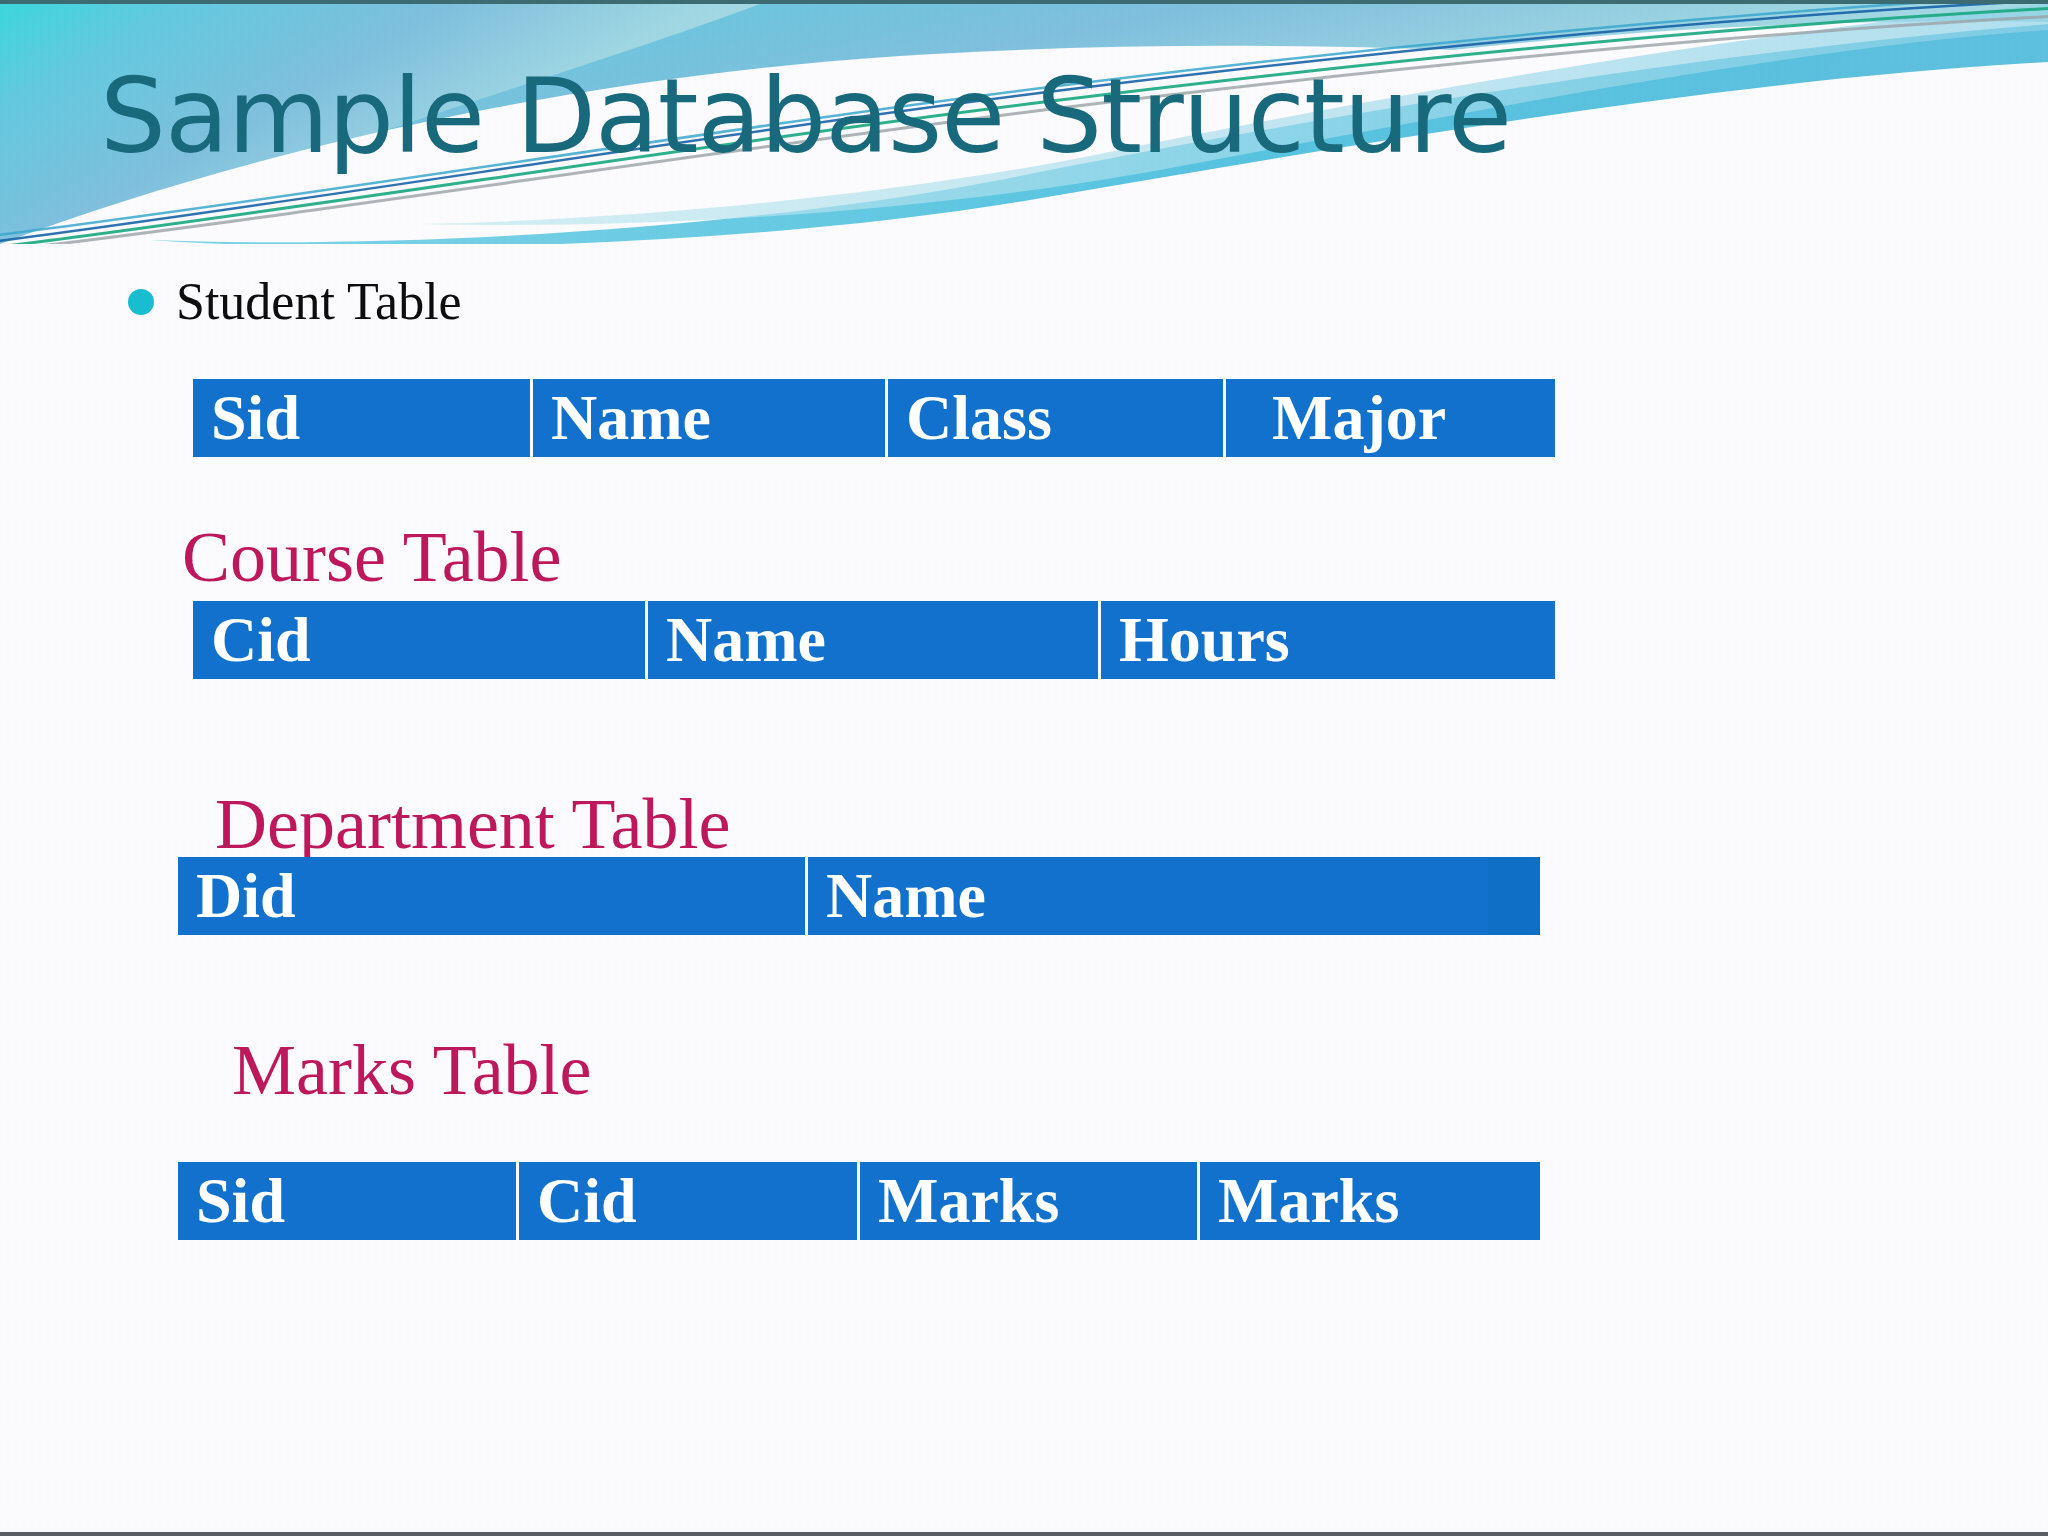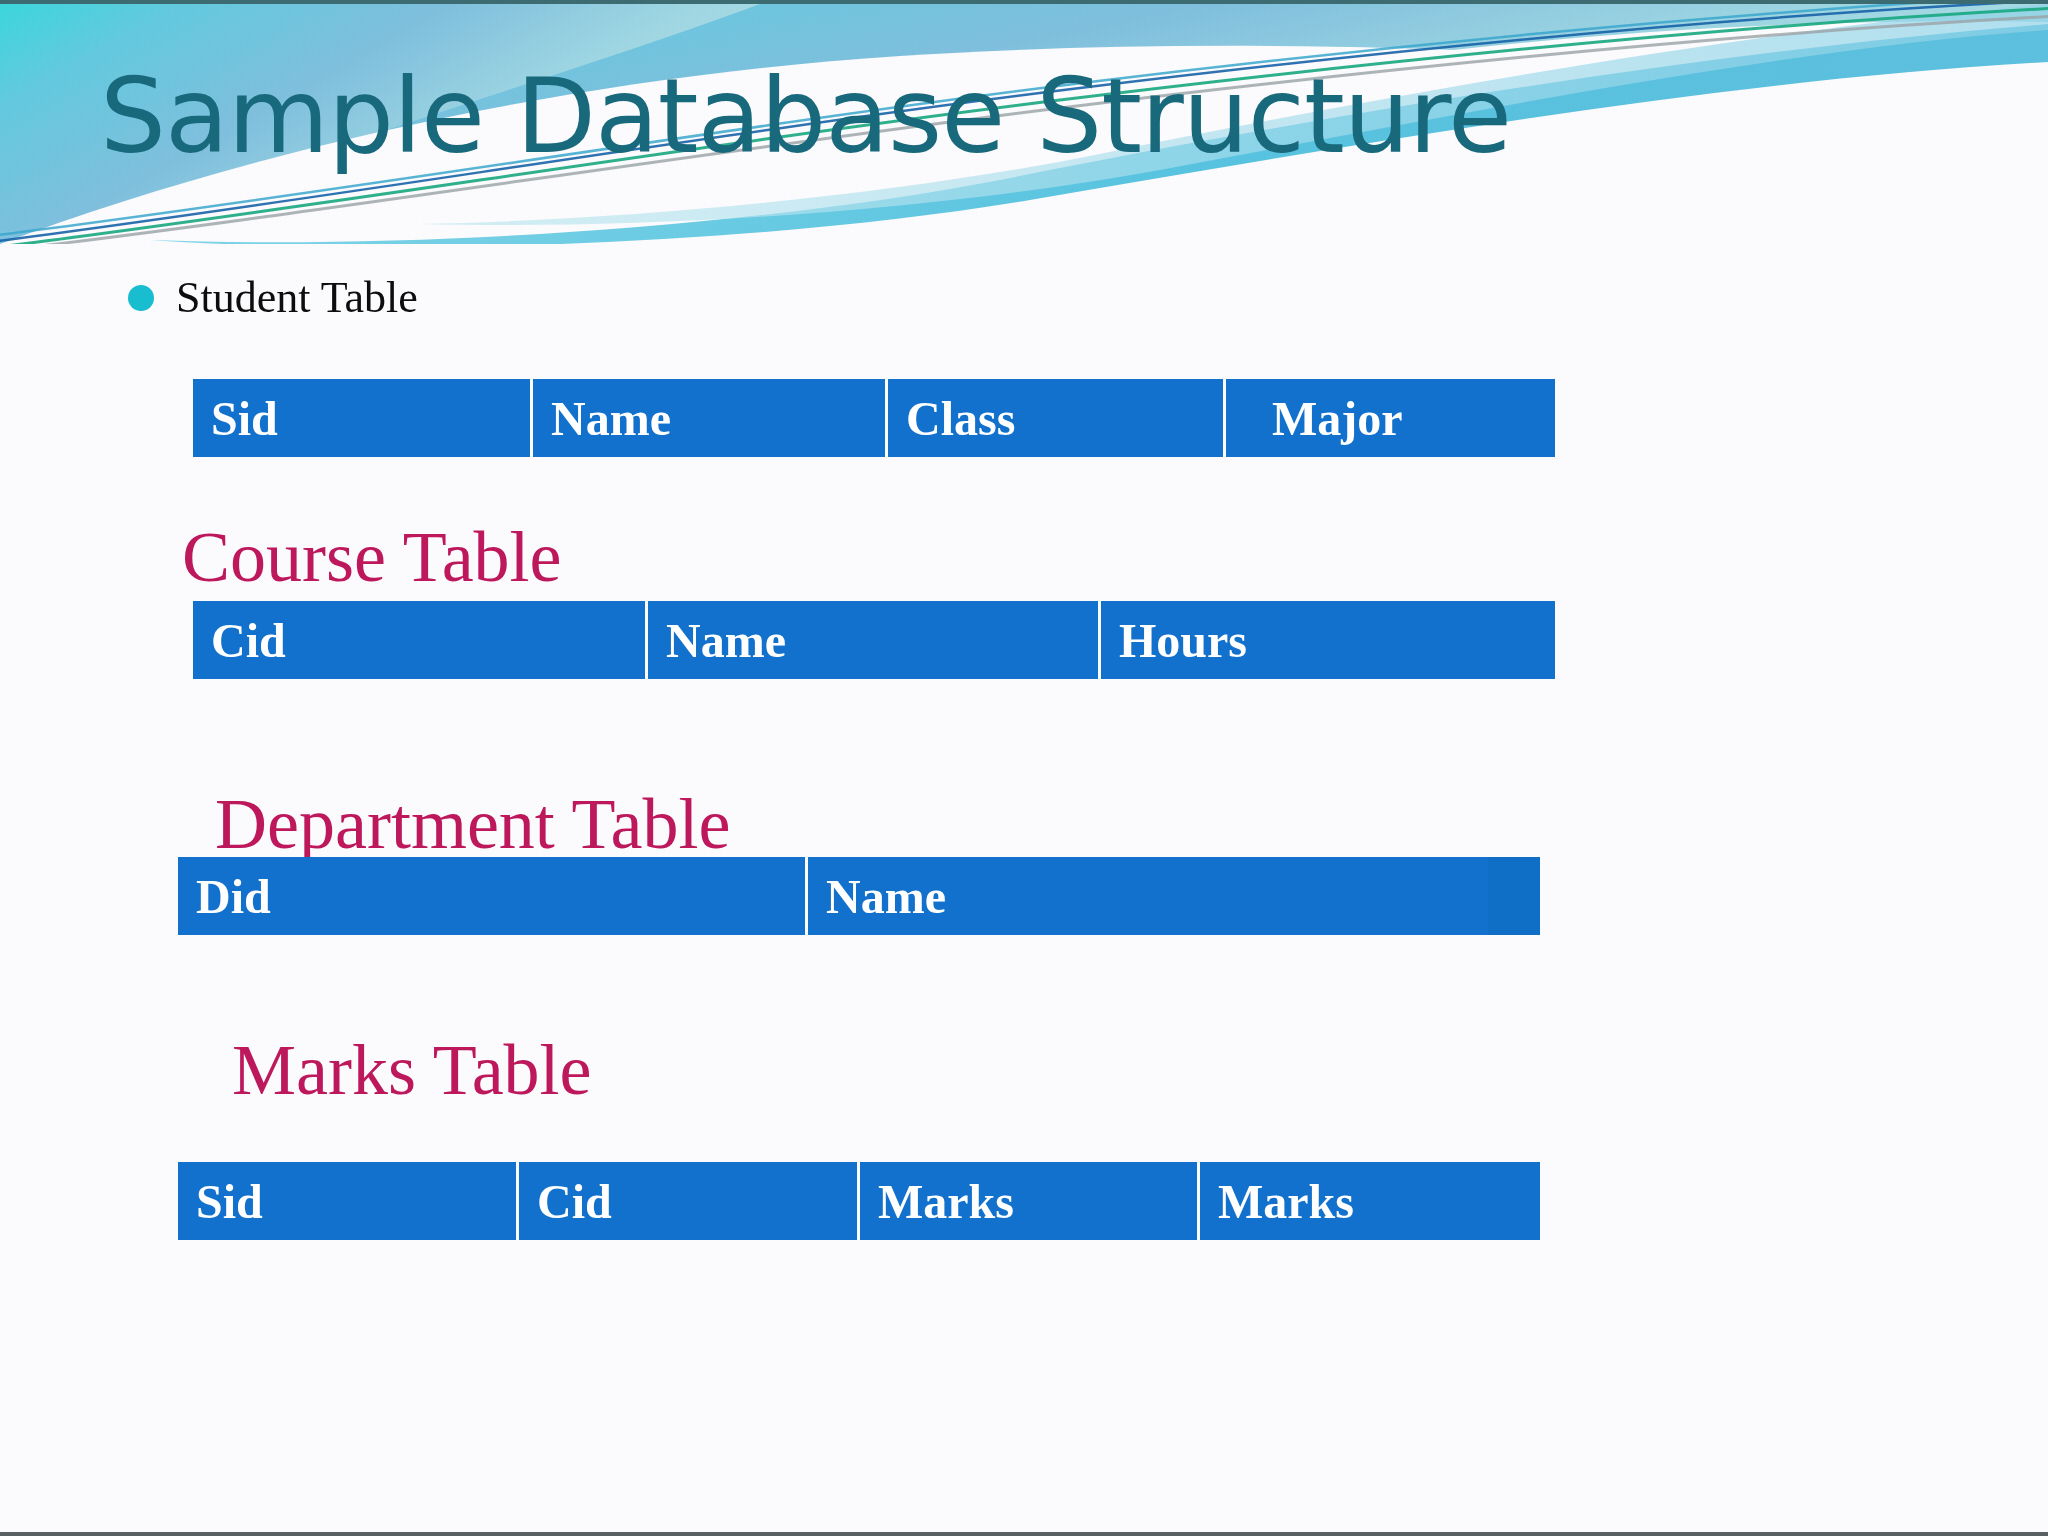--- a/index.html
+++ b/index.html
@@ -77,21 +77,21 @@
   }
   .bullet-dot {
     width: 26px;
     height: 26px;
     border-radius: 50%;
     background: #18bdd0;
     flex: none;
   }
   .section-label {
     font-family: "Liberation Serif", serif;
-    font-size: 44px;
+    font-size: 52px;
     color: #0d0d0d;
     white-space: nowrap;
     line-height: 1;
   }
   .plain-label {
     position: absolute;
     font-family: "Liberation Serif", serif;
     font-size: 72px;
     color: #be185d;
     white-space: nowrap;
@@ -102,21 +102,21 @@
     position: absolute;
     display: flex;
     height: 78px;
     background: #0f6fc6;
   }
   .db-cell {
     background: #1271cc;
     color: #ffffff;
     font-family: "Liberation Serif", serif;
     font-weight: bold;
-    font-size: 48px;
+    font-size: 64px;
     display: flex;
     align-items: center;
     padding-left: 18px;
     box-sizing: border-box;
     border-right: 3px solid #fafbfd;
     overflow: hidden;
     white-space: nowrap;
   }
   .db-cell:last-child { border-right: none; }
 </style>

